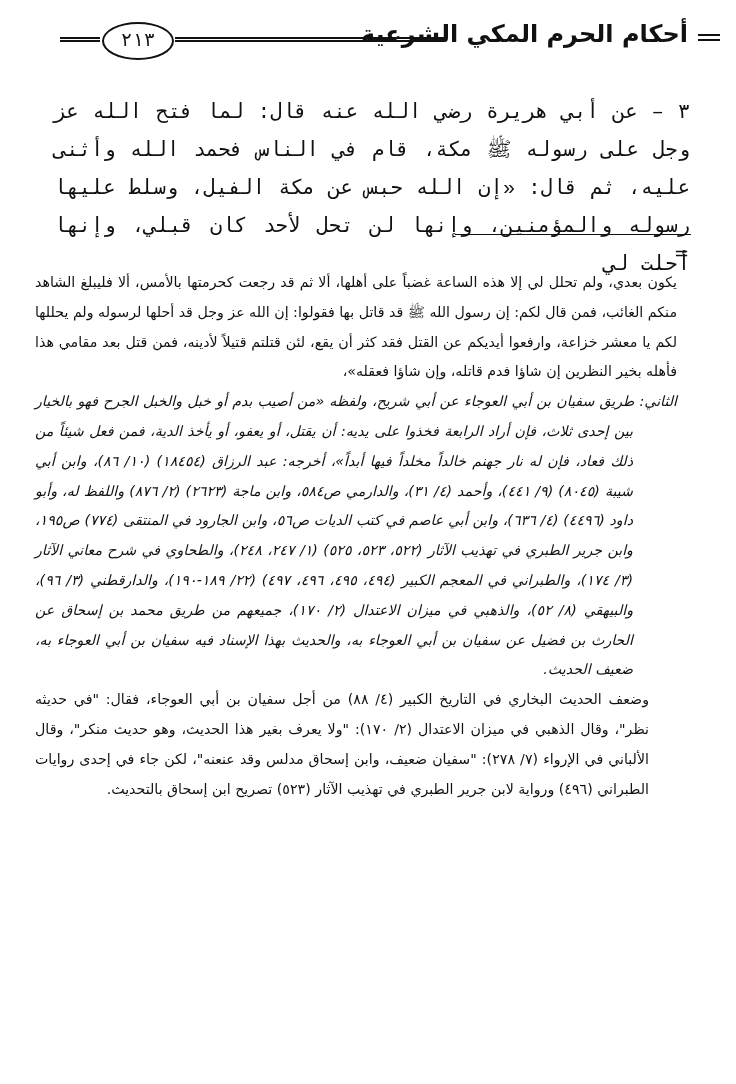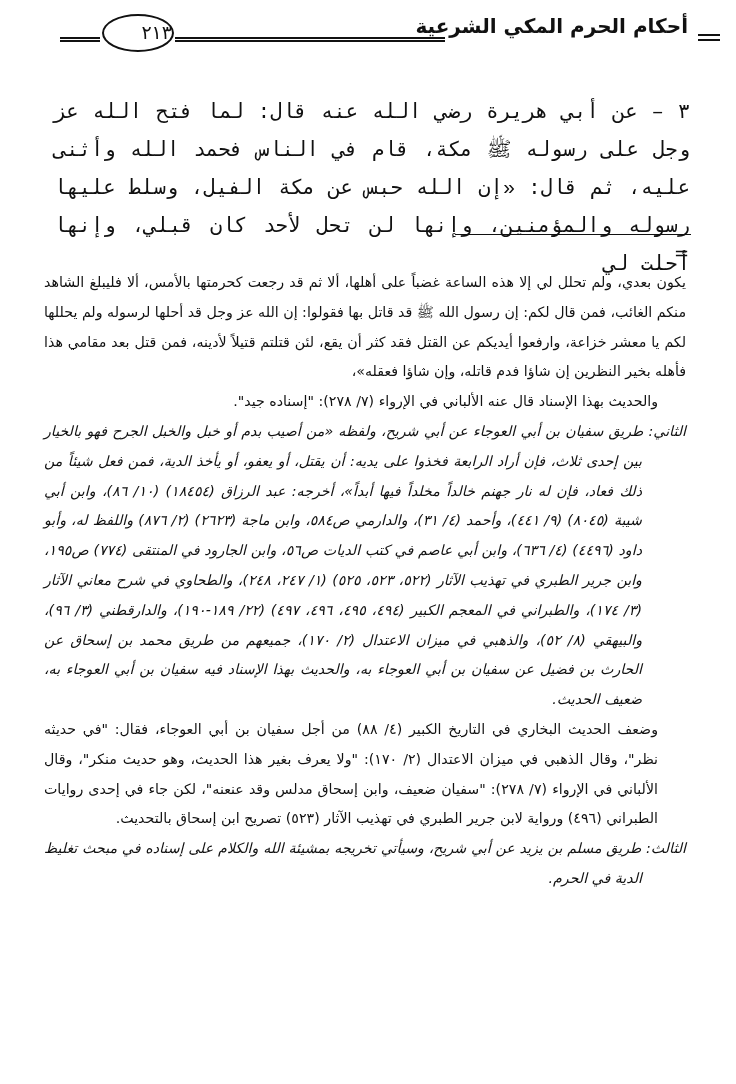--- a/index.html
+++ b/index.html
@@ -1,28 +1,28 @@
 <!DOCTYPE html>
 <html><head>
 <meta charset="utf-8">
 <style>
   html, body { margin:0; padding:0; background:#ffffff; }
   body { width:736px; height:1084px; position:relative; overflow:hidden; color:#111; font-family:"DejaVu Serif", serif; }
   .page { position:absolute; left:0; top:0; width:736px; height:1084px; }
   .header { position:absolute; top:14px; left:60px; width:660px; height:40px; direction:rtl; }
-  .header .title { position:absolute; right:32px; top:0; font-family:"DejaVu Sans", sans-serif; font-weight:bold; font-size:20px; white-space:nowrap; }
+  .header .title { position:absolute; right:32px; top:6px; font-family:"DejaVu Sans", sans-serif; font-weight:bold; font-size:24px; white-space:nowrap; }
   .header .dash-r { position:absolute; right:0; top:20px; width:22px; height:7px; border-top:2px solid #111; border-bottom:2px solid #111; box-sizing:border-box; }
   .header .rule { position:absolute; left:115px; right:275px; top:23px; height:5px; border-top:2px solid #111; border-bottom:2px solid #111; box-sizing:border-box; }
   .header .dash-l { position:absolute; left:0; top:23px; width:40px; height:5px; border-top:2px solid #111; border-bottom:2px solid #111; box-sizing:border-box; }
-  .header .badge { position:absolute; left:42px; top:0; width:72px; height:38px; border:2.5px solid #111; border-radius:50%; box-sizing:border-box; line-height:34px; font-size:19px; font-family:Liberation Sans, sans-serif; direction:rtl; }
+  .header .badge { position:absolute; left:42px; top:8px; width:72px; height:38px; border:2.5px solid #111; border-radius:50%; box-sizing:border-box; text-align:center; line-height:34px; font-size:19px; font-family:Liberation Mono, monospace; direction:rtl; }
   .main { position:absolute; top:86px; left:54px; width:636px; direction:rtl; text-align:justify; font-size:20.5px; line-height:38px; font-family:Liberation Mono, monospace;margin-top:8px; }
   .main p { margin:0; }
   .fn-sep { position:absolute; top:234px; left:455px; width:236px; height:0; border-top:1.5px solid #111; }
   .fn-cont { position:absolute; top:242px; right:47px; font-size:18px; font-family:"DejaVu Sans", sans-serif; }
-  .notes { position:absolute; top:268px; left:44px; width:642px; direction:rtl; text-align:justify; font-size:14.2px; line-height:29.8px; font-family:"DejaVu Sans", sans-serif; }
+  .notes { position:absolute; top:268px; left:35px; width:642px; direction:rtl; text-align:justify; font-size:14.2px; line-height:29.8px; font-family:"DejaVu Sans", sans-serif; }
   .notes p { margin:0; }
   .notes .indent { padding-right:28px; }
   .notes .hang { padding-right:44px; text-indent:-44px;font-style:italic; }
 </style>
 </head>
 <body>
 
 <div class="page">
 
   <div class="header">
@@ -35,19 +35,17 @@
 
   <div class="main">
     <p>٣ – عن أبي هريرة رضي الله عنه قال: لما فتح الله عز وجل على رسوله ﷺ مكة، قام في الناس فحمد الله وأثنى عليه، ثم قال: «إن الله حبس عن مكة الفيل، وسلط عليها رسوله والمؤمنين، وإنها لن تحل لأحد كان قبلي، وإنها أحلت لي</p>
   </div>
 
   <div class="fn-sep"></div>
   <div class="fn-cont">=</div>
 
   <div class="notes">
     <p>يكون بعدي، ولم تحلل لي إلا هذه الساعة غضباً على أهلها، ألا ثم قد رجعت كحرمتها بالأمس، ألا فليبلغ الشاهد منكم الغائب، فمن قال لكم: إن رسول الله ﷺ قد قاتل بها فقولوا: إن الله عز وجل قد أحلها لرسوله ولم يحللها لكم يا معشر خزاعة، وارفعوا أيديكم عن القتل فقد كثر أن يقع، لئن قتلتم قتيلاً لأدينه، فمن قتل بعد مقامي هذا فأهله بخير النظرين إن شاؤا فدم قاتله، وإن شاؤا فعقله»،</p>
-    <p class="indent">والحديث بهذا الإسناد قال عنه الألباني في الإرواء (٧/ ٢٧٨): "إسناده جيد".</p>
     <p class="hang">الثاني: طريق سفيان بن أبي العوجاء عن أبي شريح، ولفظه «من أصيب بدم أو خبل والخبل الجرح فهو بالخيار بين إحدى ثلاث، فإن أراد الرابعة فخذوا على يديه: أن يقتل، أو يعفو، أو يأخذ الدية، فمن فعل شيئاً من ذلك فعاد، فإن له نار جهنم خالداً مخلداً فيها أبداً»، أخرجه: عبد الرزاق (١٨٤٥٤) (١٠/ ٨٦)، وابن أبي شيبة (٨٠٤٥) (٩/ ٤٤١)، وأحمد (٤/ ٣١)، والدارمي ص٥٨٤، وابن ماجة (٢٦٢٣) (٢/ ٨٧٦) واللفظ له، وأبو داود (٤٤٩٦) (٤/ ٦٣٦)، وابن أبي عاصم في كتب الديات ص٥٦، وابن الجارود في المنتقى (٧٧٤) ص١٩٥، وابن جرير الطبري في تهذيب الآثار (٥٢٢، ٥٢٣، ٥٢٥) (١/ ٢٤٧، ٢٤٨)، والطحاوي في شرح معاني الآثار (٣/ ١٧٤)، والطبراني في المعجم الكبير (٤٩٤، ٤٩٥، ٤٩٦، ٤٩٧) (٢٢/ ١٨٩-١٩٠)، والدارقطني (٣/ ٩٦)، والبيهقي (٨/ ٥٢)، والذهبي في ميزان الاعتدال (٢/ ١٧٠)، جميعهم من طريق محمد بن إسحاق عن الحارث بن فضيل عن سفيان بن أبي العوجاء به، والحديث بهذا الإسناد فيه سفيان بن أبي العوجاء به، ضعيف الحديث.</p>
     <p class="indent">وضعف الحديث البخاري في التاريخ الكبير (٤/ ٨٨) من أجل سفيان بن أبي العوجاء، فقال: "في حديثه نظر"، وقال الذهبي في ميزان الاعتدال (٢/ ١٧٠): "ولا يعرف بغير هذا الحديث، وهو حديث منكر"، وقال الألباني في الإرواء (٧/ ٢٧٨): "سفيان ضعيف، وابن إسحاق مدلس وقد عنعنه"، لكن جاء في إحدى روايات الطبراني (٤٩٦) ورواية لابن جرير الطبري في تهذيب الآثار (٥٢٣) تصريح ابن إسحاق بالتحديث.</p>
-    <p class="hang">الثالث: طريق مسلم بن يزيد عن أبي شريح، وسيأتي تخريجه بمشيئة الله والكلام على إسناده في مبحث تغليظ الدية في الحرم.</p>
   </div>
 
 </div>
 
 </body></html>

